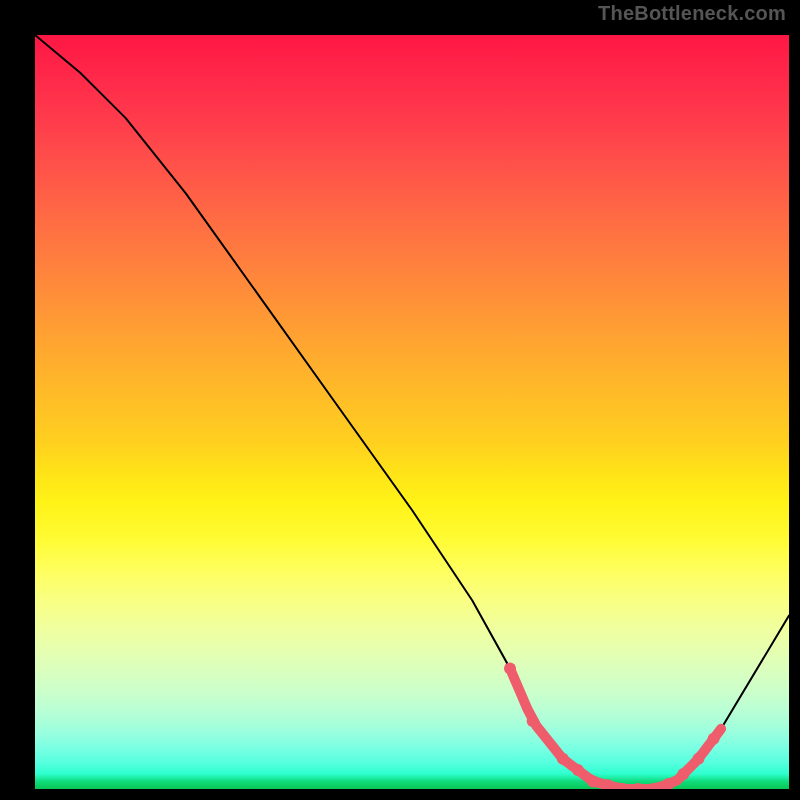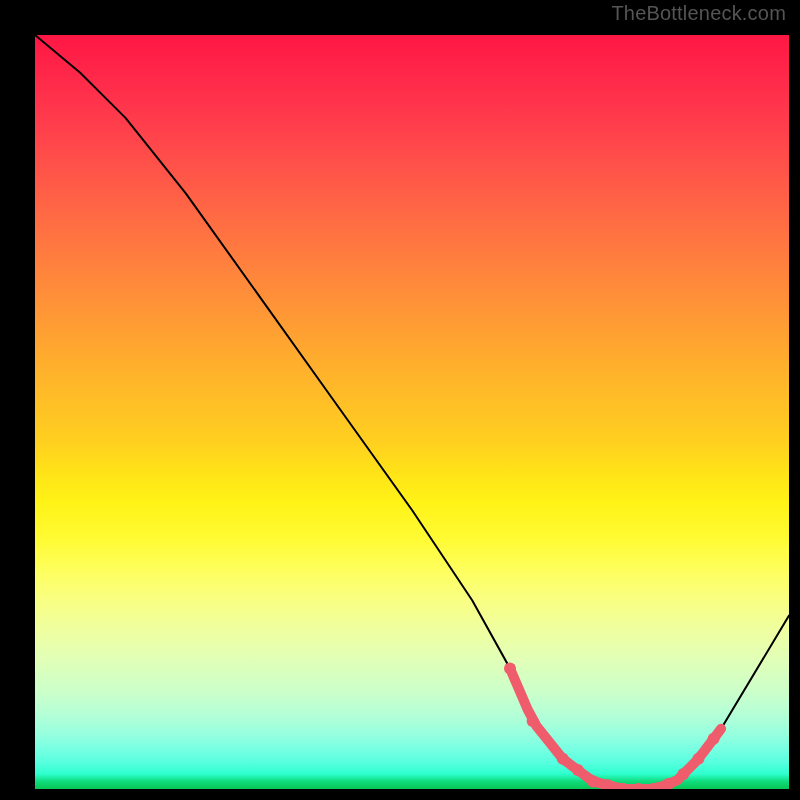--- a/index.html
+++ b/index.html
@@ -80,21 +80,21 @@
   }
   .dot {
     fill: #ef5d6c;
   }
   .watermark {
     position: absolute;
     top: 2px;
     right: 14px;
     color: #555;
     font-size: 20px;
-    font-weight: 400;
+    font-weight: 700;
     letter-spacing: 0.2px;
     user-select: none;
   }
 </style>
 </head>
 <body>
 
 <div class="frame">
   <div class="plot-area">
     <div class="gradient"></div>

